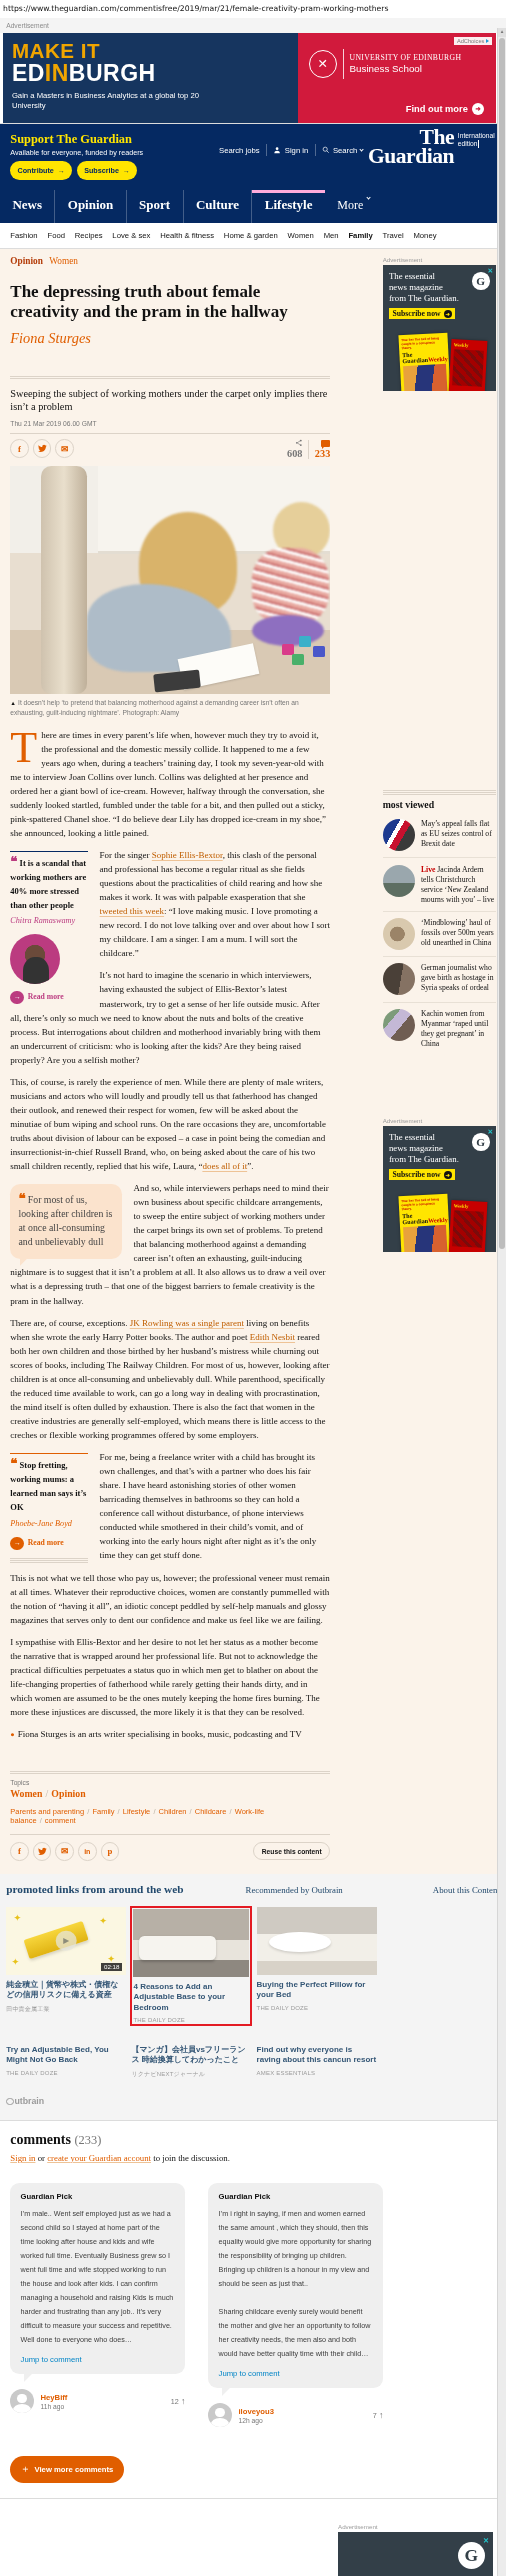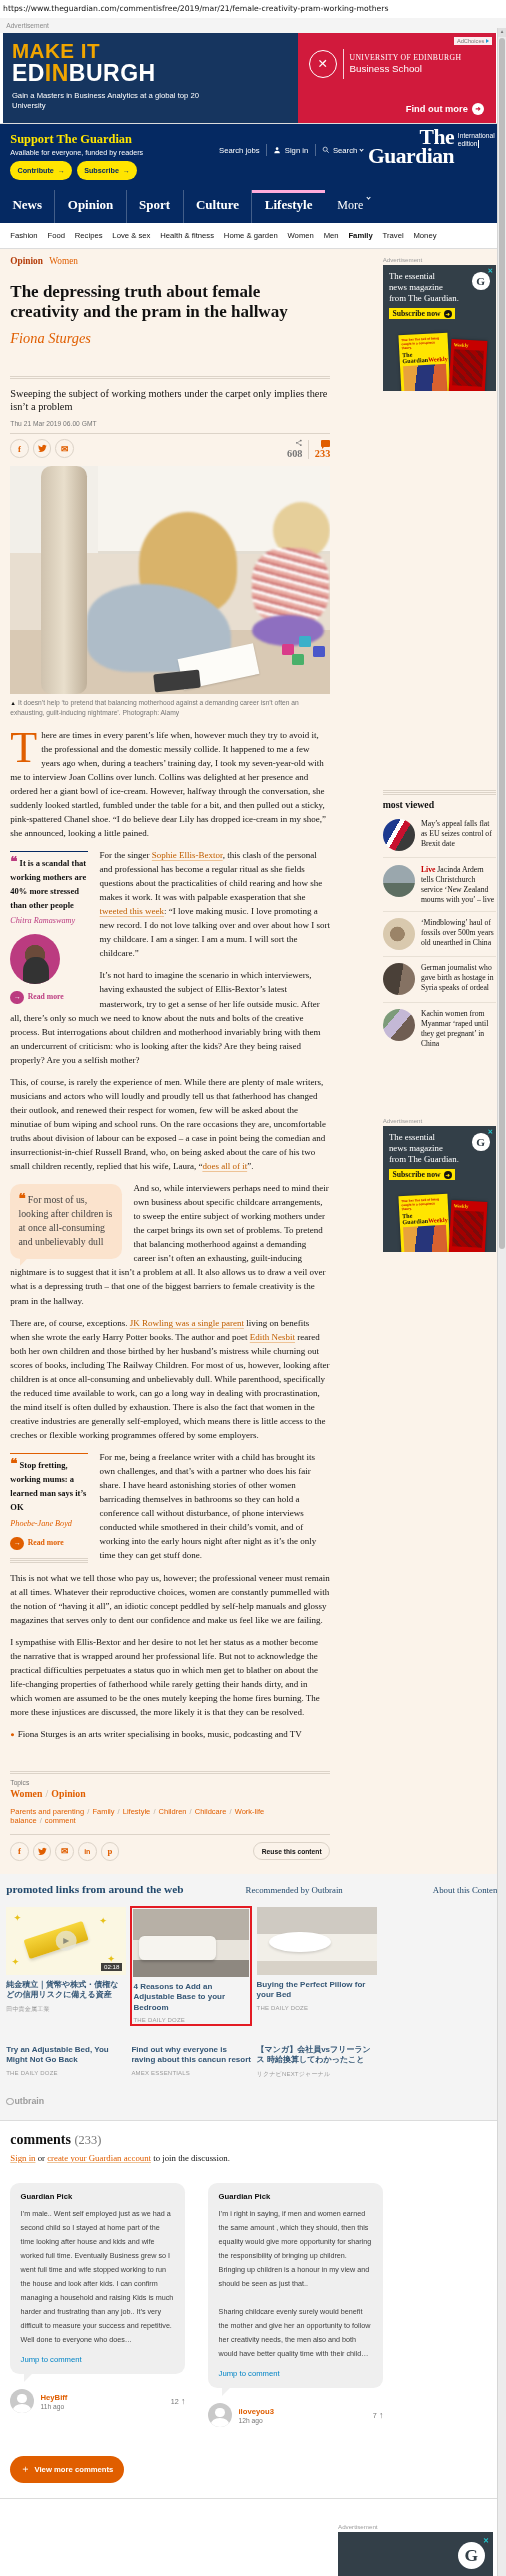--- a/index.html
+++ b/index.html
@@ -520,26 +520,26 @@
           <div class="pr-t">Buying the Perfect Pillow for your Bed</div>
           <div class="pr-s">THE DAILY DOZE</div>
         </div>
       </div>
     <div class="pr-textrow" id="promoted-text-cards">
         <div class="pr-textcard">
           <div class="pr-t">Try an Adjustable Bed, You Might Not Go Back</div>
           <div class="pr-s">THE DAILY DOZE</div>
         </div>
         <div class="pr-textcard">
+          <div class="pr-t">【マンガ】会社員vsフリーランス 時給換算してわかったこと</div>
+          <div class="pr-s">リクナビNEXTジャーナル</div>
+        </div>
+        <div class="pr-textcard">
           <div class="pr-t">Find out why everyone is raving about this cancun resort</div>
           <div class="pr-s">AMEX ESSENTIALS</div>
-        </div>
-        <div class="pr-textcard">
-          <div class="pr-t">【マンガ】会社員vsフリーランス 時給換算してわかったこと</div>
-          <div class="pr-s">リクナビNEXTジャーナル</div>
         </div>
       </div>
     <div class="outbrain"><span class="o"></span><span>utbrain</span></div>
   </div>
 
   <div class="comments">
     <div class="cm-head"><span>comments</span> <span class="n">(233)</span></div>
     <div class="cm-signin">
       <a>Sign in</a><span> or </span><a>create your Guardian account</a><span> to join the discussion.</span>
     </div>

